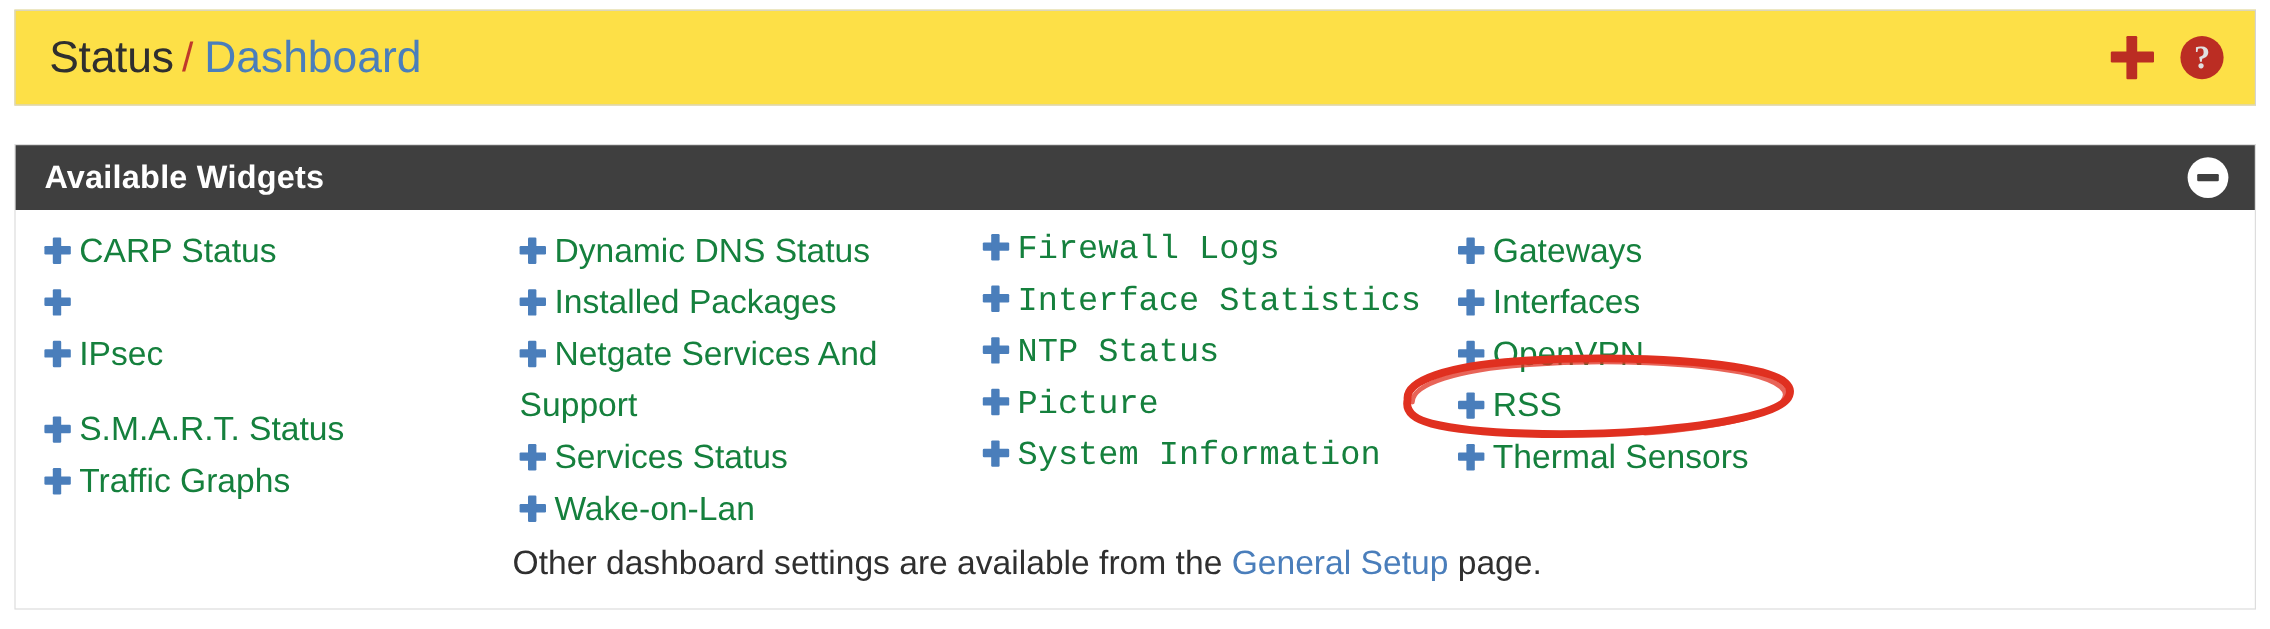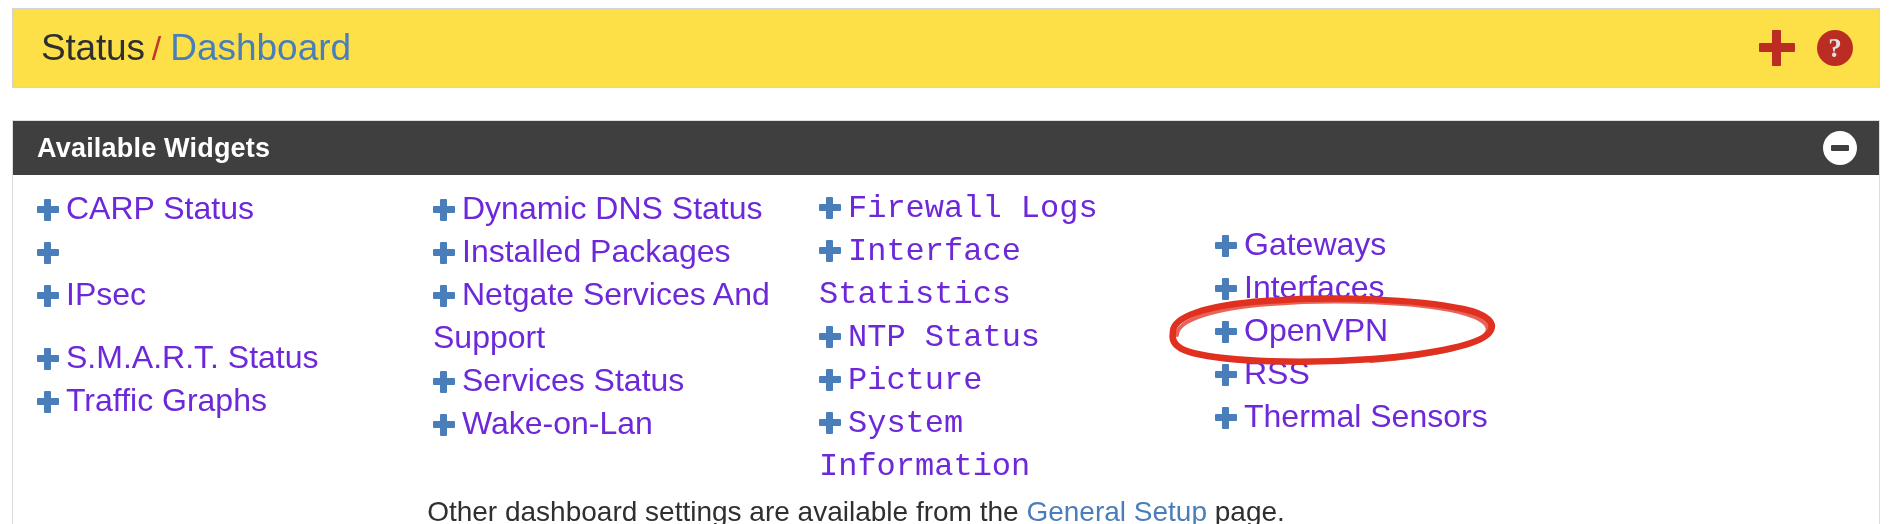--- a/index.html
+++ b/index.html
@@ -137,26 +137,26 @@
     display: flex;
     align-items: flex-start;
   }
   .widget-col {
     box-sizing: border-box;
     padding-left: 24px;
   }
   .col-1 { width: 396px; }
   .col-2 { width: 392px; }
   .col-3 { width: 392px; padding-left: 18px; font-family: Liberation Mono, monospace; }
-  .col-4 { width: 400px; padding-left: 22px; margin-top: 36px; }
+  .col-4 { width: 400px; padding-left: 22px; }
 
   .widget-item {
     display: block;
-    color: #6d28d9;
-    font-size: 32px;
+    color: #15803d;
+    font-size: 28px;
     line-height: 43px;
     text-decoration: none;
     white-space: normal;
     position: relative;
     cursor: pointer;
   }
   .widget-item .plus-sm {
     display: inline-block;
     position: relative;
     width: 22px;

